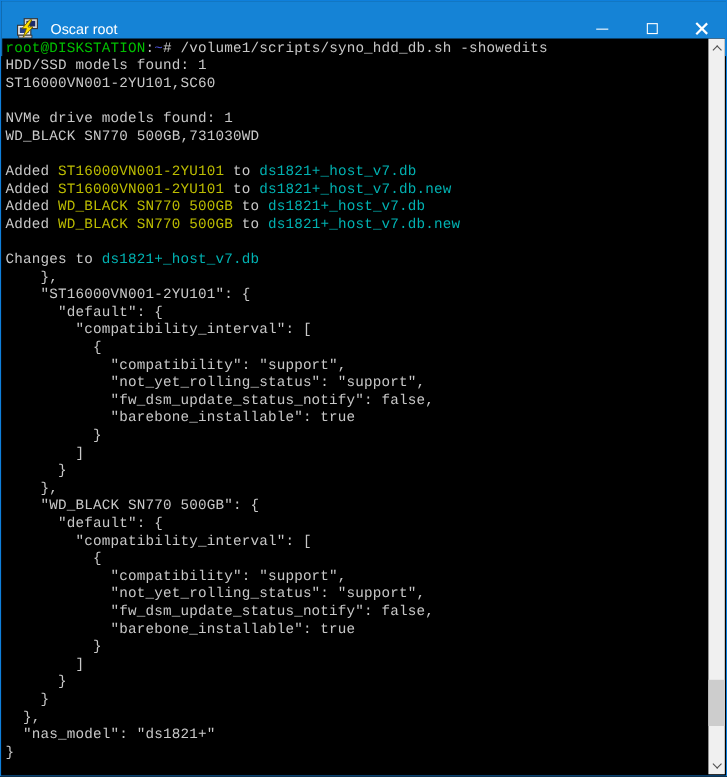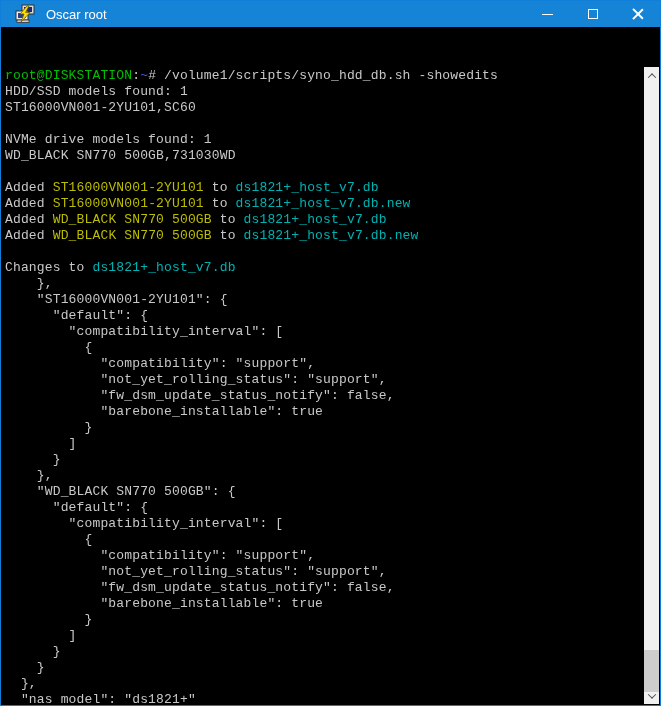--- a/index.html
+++ b/index.html
@@ -4,39 +4,39 @@
 <style>
   html,body{margin:0;padding:0;background:#222;}
   .window{
     position:relative;width:661px;height:706px;box-sizing:border-box;
     border:1px solid #0f7fdb;background:#000;
     font-family:"Liberation Sans",sans-serif;
     overflow:hidden;
   }
   
   .titlebar{
-    height:26px;background:#1583d6;display:flex;align-items:center;
+    height:50px;background:#1583d6;display:flex;align-items:center;
     user-select:none;
   }
   .title-icon{margin-left:13px;width:22px;height:22px;flex:0 0 auto;display:flex;align-items:center;justify-content:center;}
   .title-text{color:#ffffff;font-size:13px;margin-left:10px;flex:1 1 auto;white-space:nowrap;}
   .caption-buttons{display:flex;height:34px;flex:0 0 auto;}
   .cap-btn{width:45px;height:34px;display:flex;align-items:center;justify-content:center;cursor:default;}
   .glyph-min{width:11px;height:1px;background:#fff;}
   .glyph-max{width:10px;height:10px;border:1px solid #fff;box-sizing:border-box;background:transparent;}
   .glyph-close{position:relative;width:12px;height:12px;}
   .glyph-close::before,.glyph-close::after{
     content:"";position:absolute;left:5px;top:-1px;width:1.5px;height:14px;background:#fff;
   }
   .glyph-close::before{transform:rotate(45deg);}
   .glyph-close::after{transform:rotate(-45deg);}
   
   .terminal{
     position:absolute;top:34px;left:1px;right:1px;bottom:1px;
-    background:#000;overflow:hidden;margin-top:32px;
+    background:#000;overflow:hidden;
   }
   .term-text{
     position:absolute;top:1px;left:3px;right:16px;bottom:0;
     font-family:"Liberation Mono","DejaVu Sans Mono",monospace;
     font-size:13px;line-height:16px;letter-spacing:0.15px;
     white-space:pre;color:#c8c8c8;
   }
   .term-line{height:16px;}
   
   .scrollbar{

